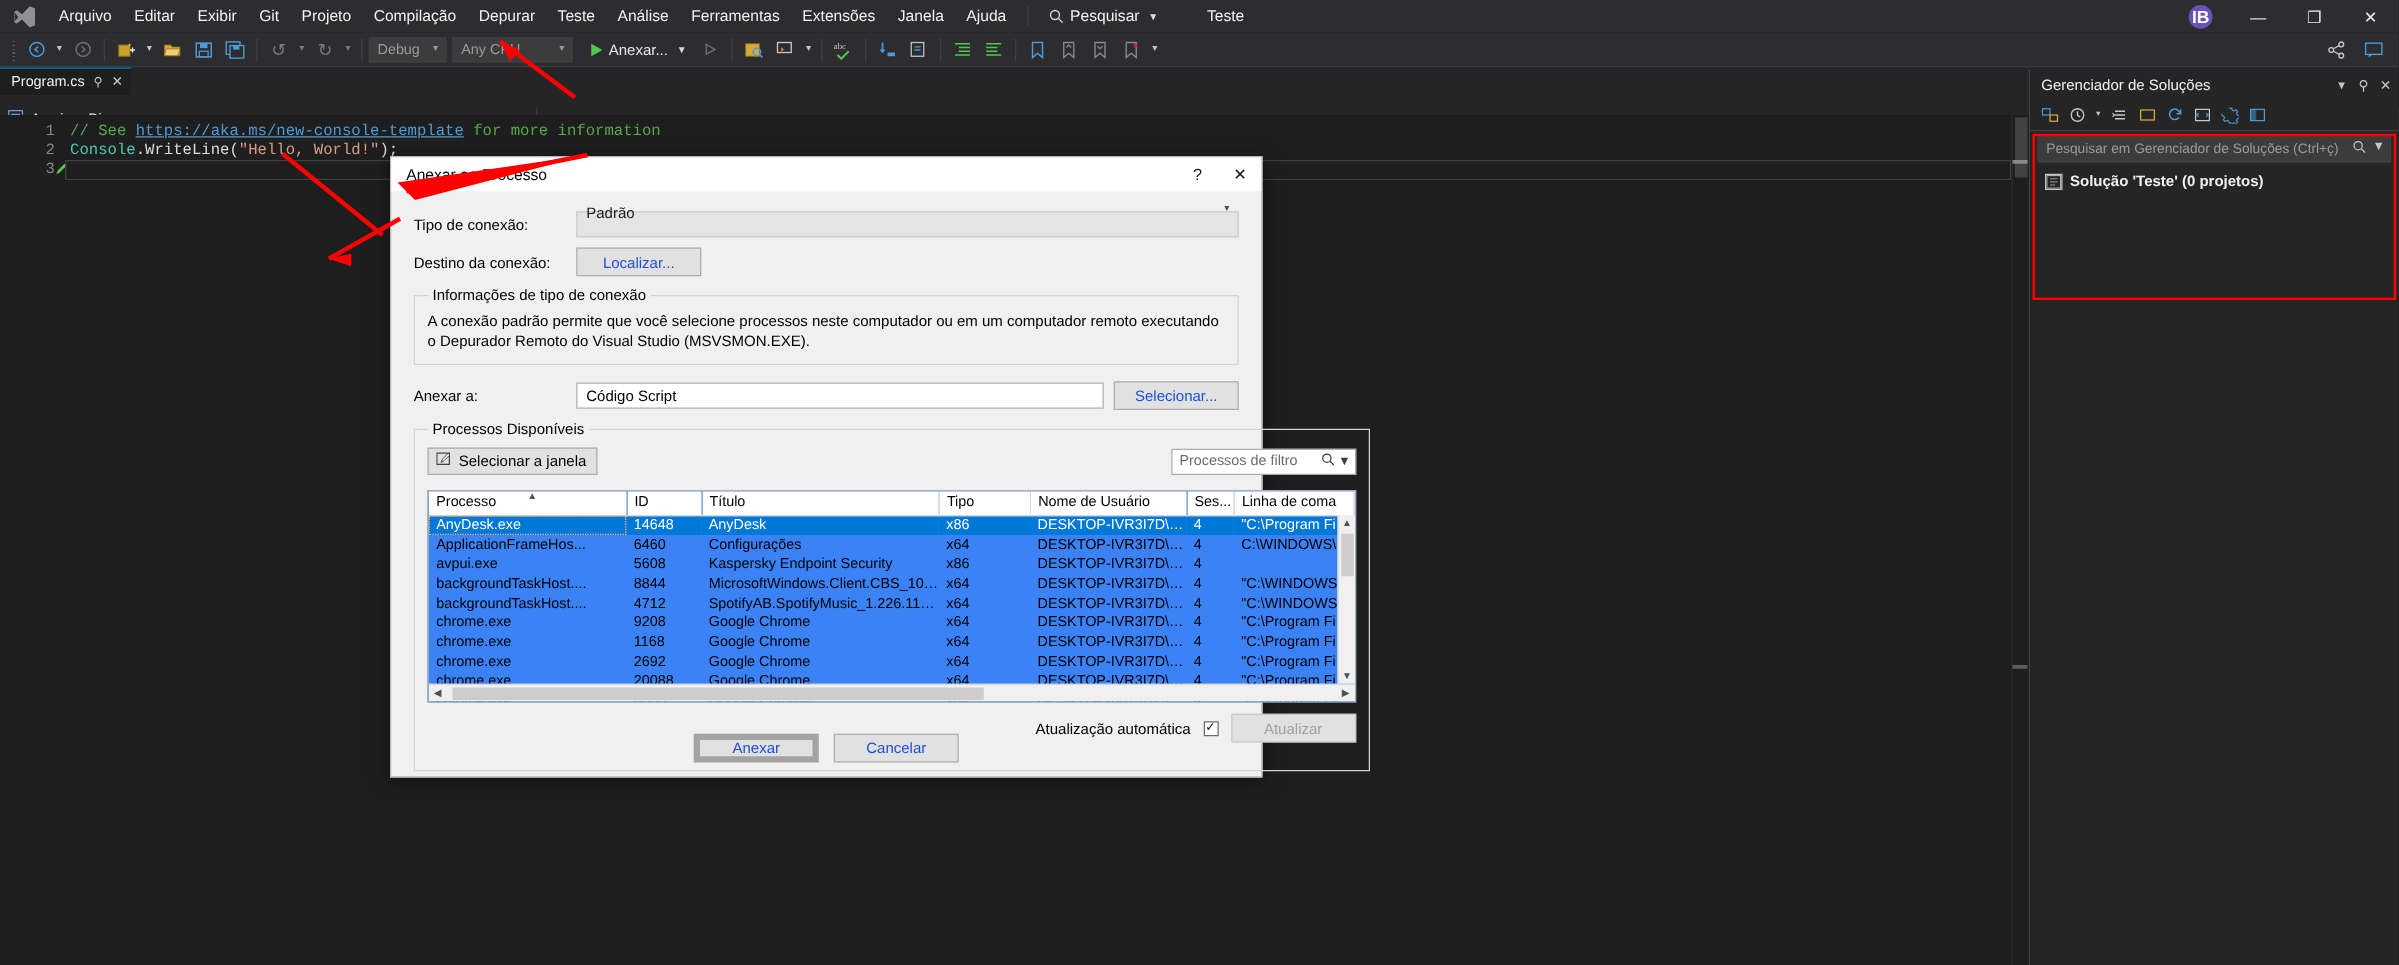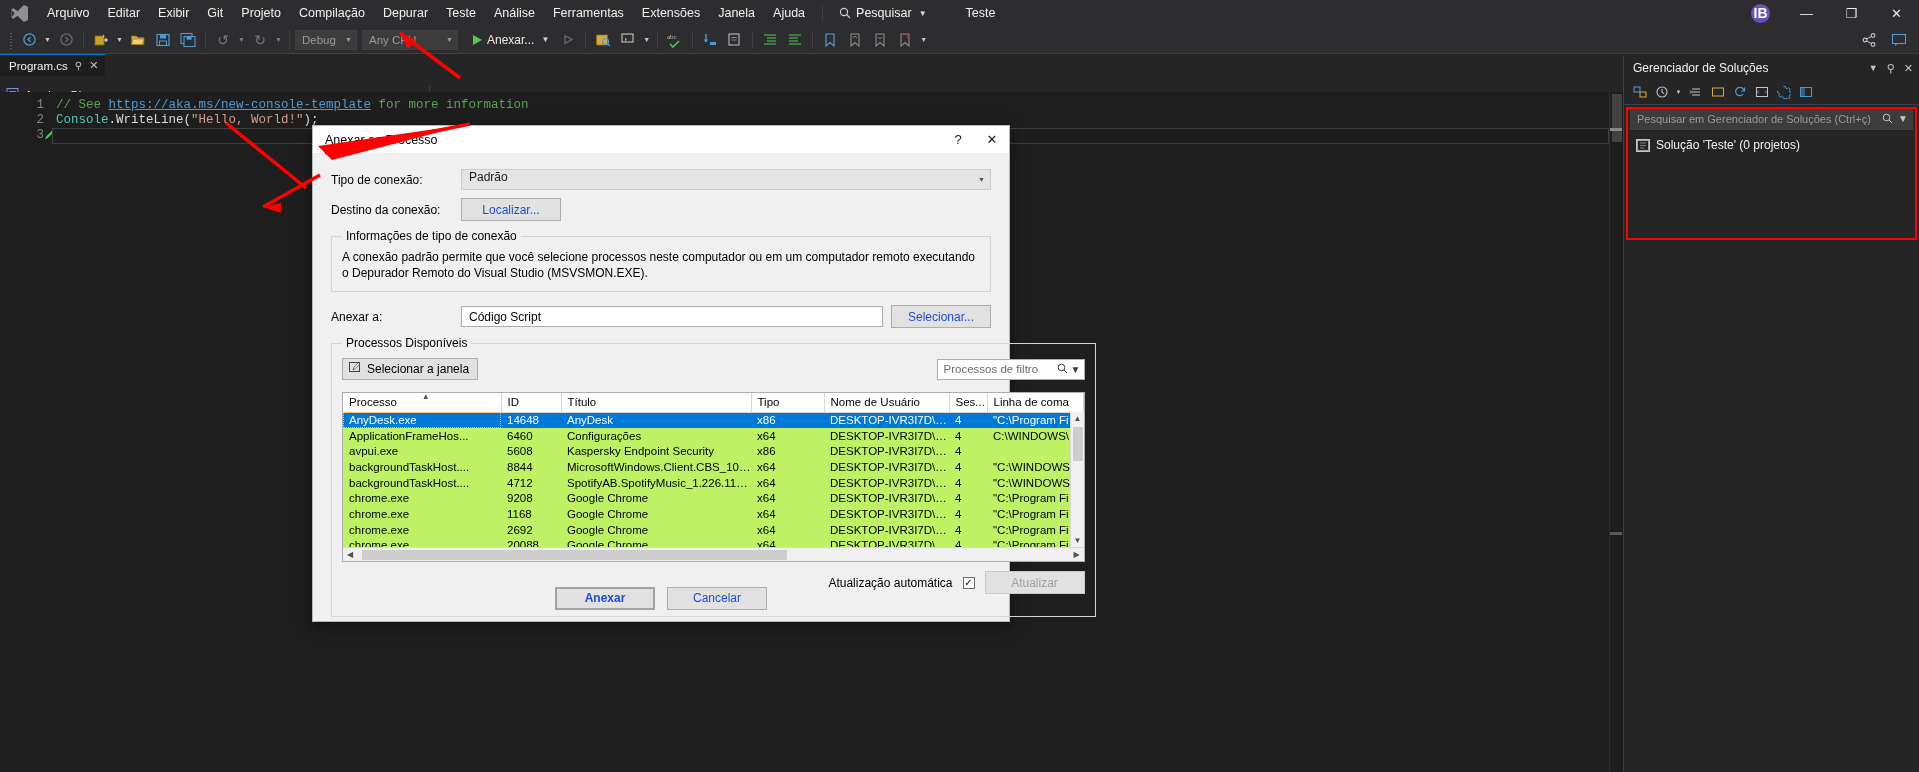--- a/index.html
+++ b/index.html
@@ -96,21 +96,21 @@
   
   .se{position:absolute;right:0;top:56px;width:296px;bottom:0;background:#252526;border-left:1px solid #3f3f46;}
   .se-head{height:24px;display:flex;align-items:center;padding:0 6px 0 9px;font-size:12px;color:#f1f1f1;}
   .se-head .sp{margin-left:auto;display:flex;gap:9px;align-items:center;color:#c5c5c5;font-size:11px;}
   .se-tools{height:25px;display:flex;align-items:center;gap:3px;padding-left:6px;border-bottom:1px solid #3f3f46;}
   .se-tb{width:19px;height:19px;display:flex;align-items:center;justify-content:center;color:#c5c5c5;}
   .se-search{height:22px;margin:3px 6px 0 6px;background:#3c3c3c;border:1px solid #3f3f46;
     display:flex;align-items:center;padding:0 4px 0 6px;font-size:11px;color:#9a9a9a;}
   .se-search .s-ic{margin-left:auto;display:flex;gap:5px;color:#c5c5c5;font-size:10px;}
   .se-tree{margin:6px 0 0 0;padding:0 0 0 8px;}
-  .se-node{display:flex;align-items:center;gap:6px;height:18px;font-size:12px;color:#f1f1f1;padding-left:4px;}
+  .se-node{display:flex;align-items:center;gap:6px;height:18px;font-size:12px;color:#f1f1f1;padding-left:4px;font-weight:bold;}
   .sln-ico{width:14px;height:13px;border:1px solid #c5c5c5;display:inline-flex;align-items:center;justify-content:center;
     font-size:8px;color:#c5c5c5;}
   .red-frame{position:absolute;border:2px solid #ff0000;pointer-events:none;}
 
   
   .dlg{
     position:absolute;left:312px;top:125px;width:698px;height:497px;
     background:#f0f0f0;color:#000;border:1px solid #b8b8b8;
     font-family:"Liberation Sans", sans-serif;font-size:12px;
     box-shadow:0 3px 14px rgba(0,0,0,.5);
@@ -118,54 +118,54 @@
   .dlg-title{height:27px;display:flex;align-items:center;padding:0 0 0 12px;background:#ffffff;}
   .dlg-title .t{font-size:12.5px;color:#000;}
   .dlg-title .acts{margin-left:auto;display:flex;align-items:center;}
   .dlg-title .acts div{width:34px;height:27px;display:flex;align-items:center;justify-content:center;font-size:13px;color:#1a1a1a;}
   .dlg-body{padding:16px 18px 0 18px;}
 
   .frow{display:flex;align-items:center;margin-bottom:8px;gap:12px;}
   .flabel{width:118px;font-size:12px;color:#000;}
   .fctl{flex:1;display:flex;align-items:center;gap:8px;}
   .ddl{
-    height:21px;flex:1;background:#e4e4e4;border:1px solid #cccccc;display:flex;align-items:flex-start;
+    height:21px;flex:1;background:#e4e4e4;border:1px solid #cccccc;display:flex;align-items:flex-end;
     padding:0 0 12px 7px;font-size:12px;color:#1a1a1a;
   }
   .ddl .arw{margin-left:auto;width:17px;height:19px;display:flex;align-items:center;justify-content:center;font-size:7px;color:#505050;}
   .ddl.white{background:#fff;border:1px solid #abadb3;}
   .txtbox{height:21px;flex:1;background:#fff;border:1px solid #abadb3;display:flex;align-items:center;
     padding:0 7px;font-size:12px;color:#000;}
   .btn{
     height:23px;min-width:100px;padding:0 10px;background:#e1e1e1;border:1px solid #adadad;
     font-size:12px;color:#1d4ed8;display:flex;align-items:center;justify-content:center;cursor:default;
     font-family:"Liberation Sans", sans-serif;
   }
   .btn.disabled{color:#a0a0a0;background:#e1e1e1;border-color:#c8c8c8;}
-  .btn.primary{border:2px solid #a3a3a3;background:#e1e1e1;font-weight:bold;}
+  .btn.primary{border:5px solid #a3a3a3;background:#e1e1e1;}
 
   fieldset.grp{border:1px solid #d4d4d4;margin:6px 0 0 0;padding:6px 10px 10px 10px;}
   fieldset.grp > legend{font-size:12px;padding:0 4px;color:#000;}
   .grp-text{font-size:12px;line-height:16px;color:#000;}
 
   .gap{height:13px;}
 
   .filterrow{display:flex;align-items:center;margin:2px 0 6px 0;}
   .selwin{
     height:22px;padding:0 8px 0 6px;background:#e1e1e1;border:1px solid #adadad;
     display:flex;align-items:center;gap:5px;font-size:12px;
   }
   .filterbox{
     margin-left:auto;width:148px;height:21px;background:#fff;border:1px solid #abadb3;
     display:flex;align-items:center;padding:0 3px 0 6px;font-size:11.5px;color:#6d6d6d;
   }
   .filterbox .ic{margin-left:auto;display:flex;align-items:center;gap:3px;color:#3c3c3c;font-size:10px;}
 
   
-  .tbl-wrap{border:1px solid #abadb3;background:#bef264;position:relative;height:170px;overflow:hidden;margin-top:12px;}
+  .tbl-wrap{border:1px solid #abadb3;background:#3b82f6;position:relative;height:170px;overflow:hidden;margin-top:12px;}
   table.proc{width:100%;border-collapse:collapse;table-layout:fixed;font-size:11.5px;}
   table.proc th{
     background:#fff;border-right:1px solid #d8d8d8;border-bottom:1px solid #d8d8d8;
     text-align:left;font-weight:normal;padding:3px 0 3px 6px;height:19px;font-size:11.5px;color:#000;
     position:relative;
   }
   table.proc td{
     padding:1px 0 1px 6px;height:15.7px;white-space:nowrap;overflow:hidden;text-overflow:ellipsis;
     color:#000;font-size:11.5px;
   }

